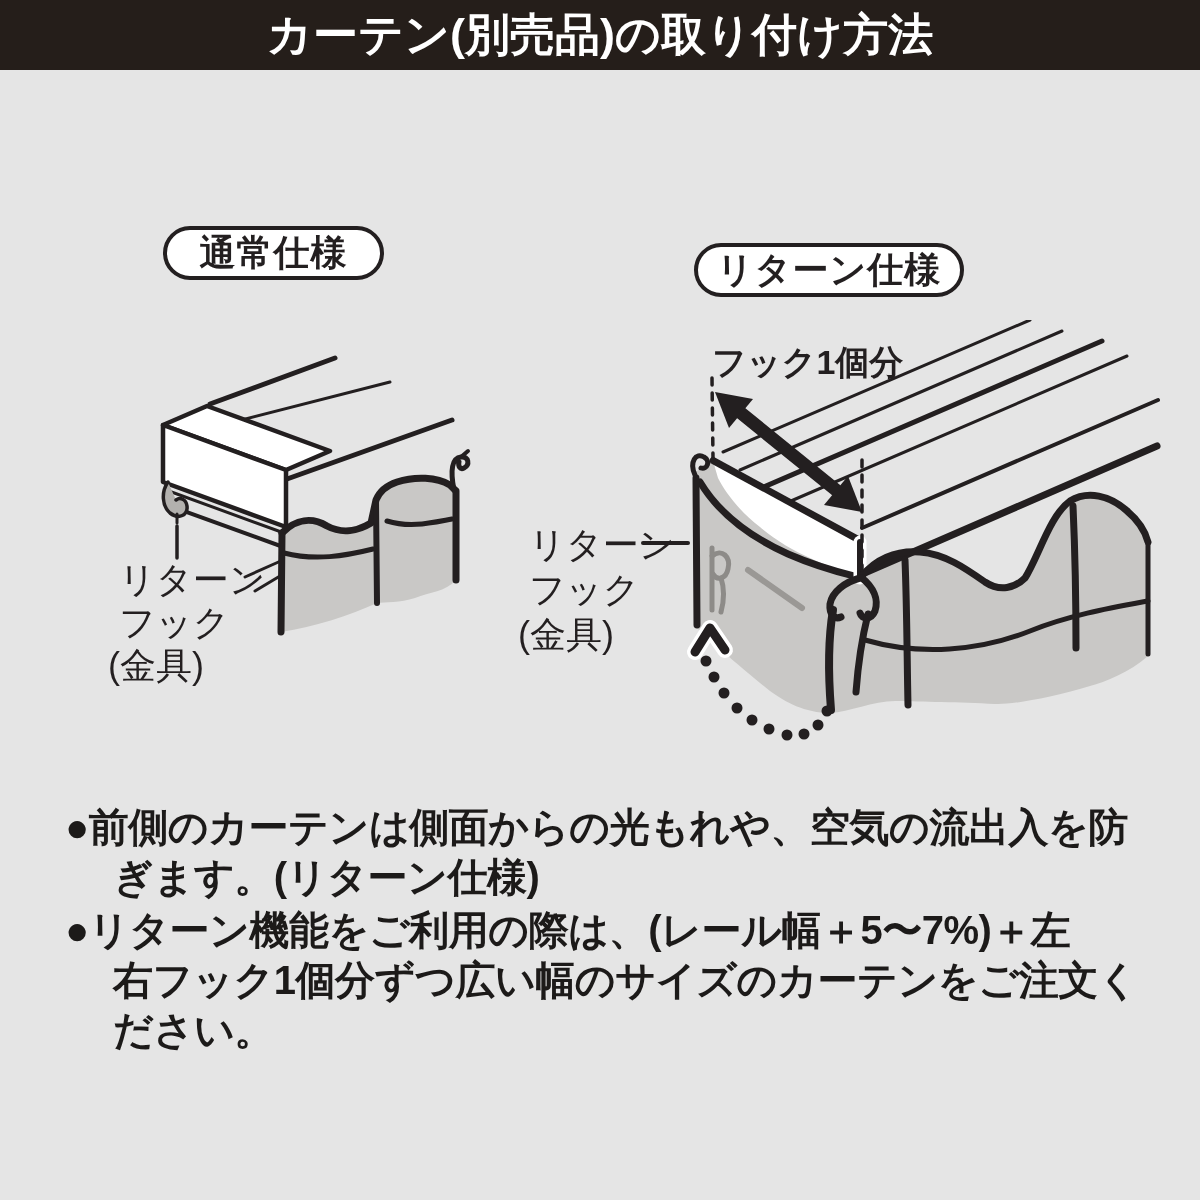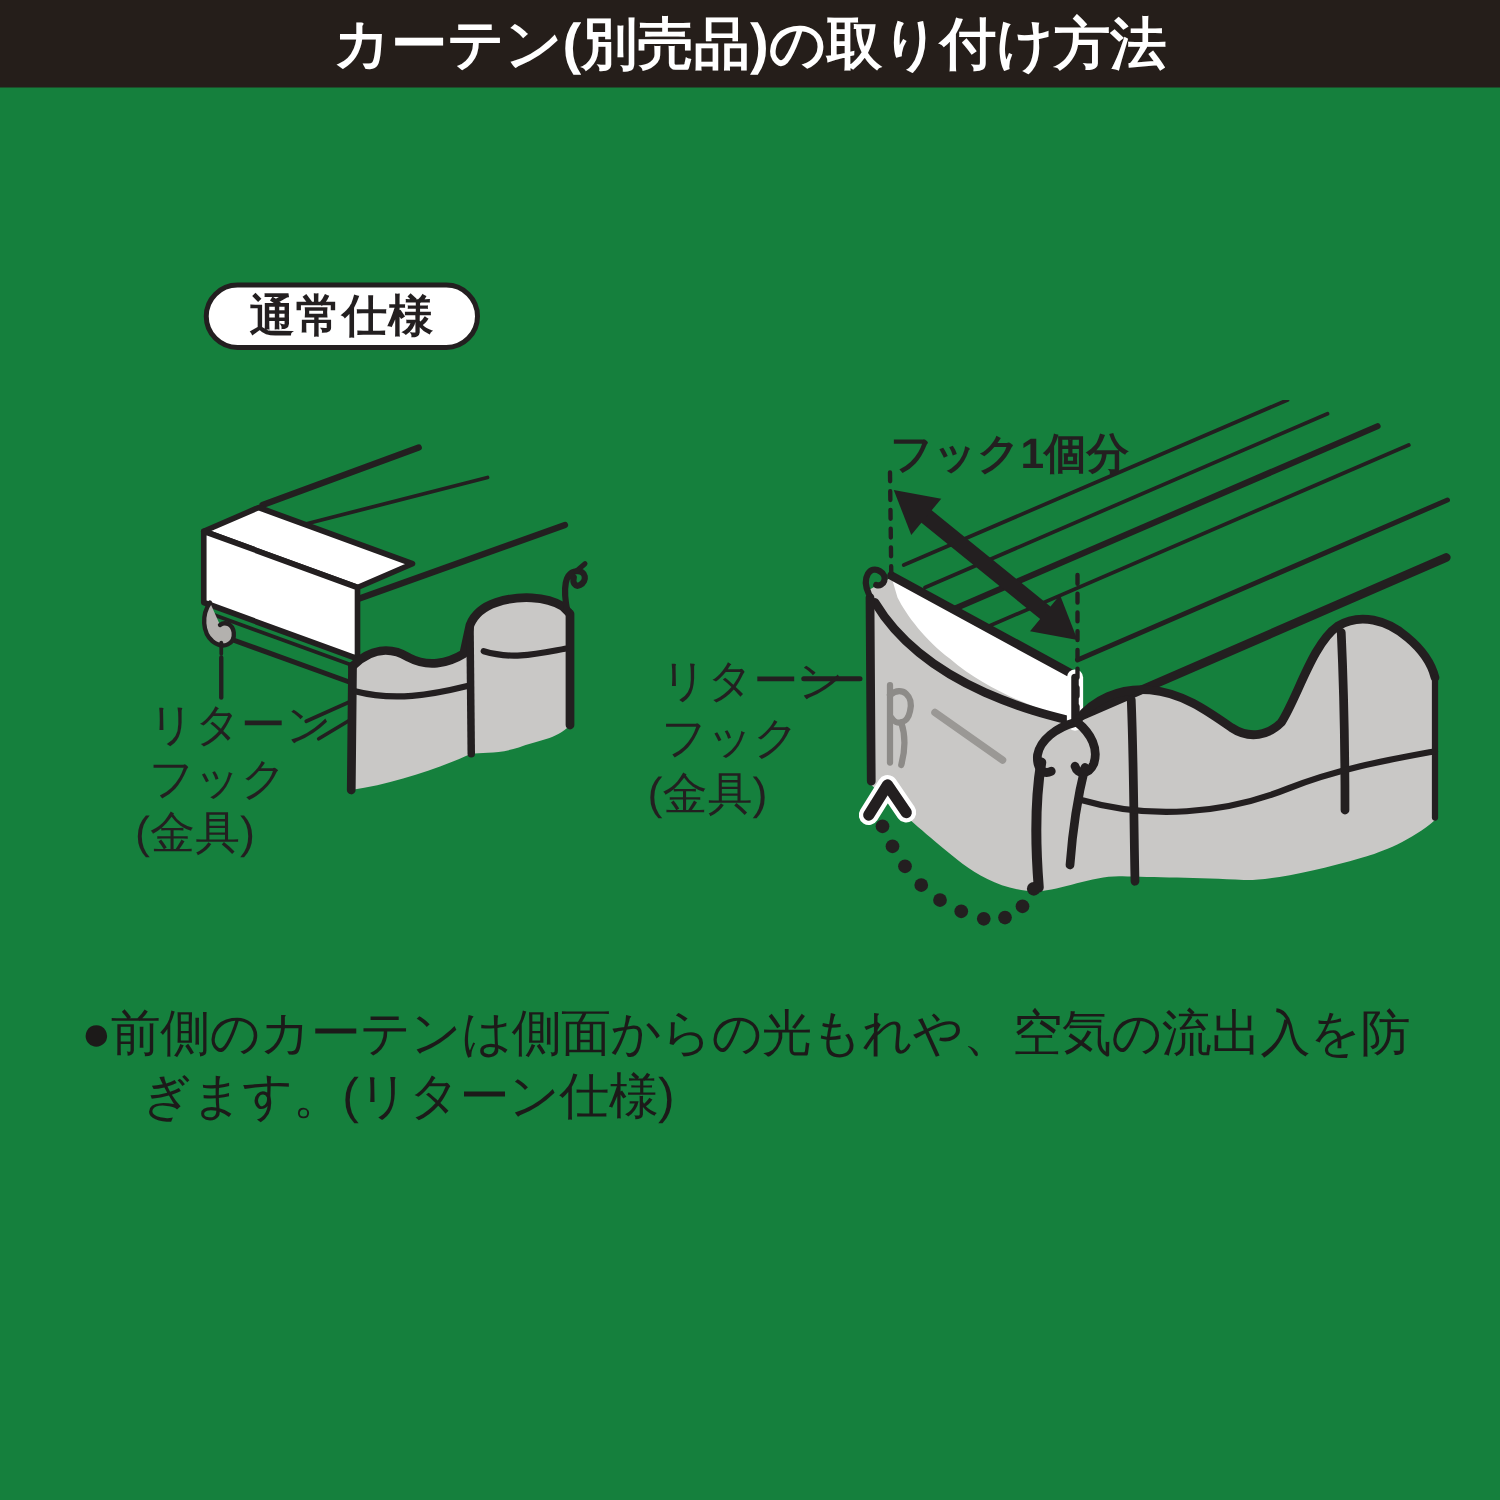--- a/index.html
+++ b/index.html
@@ -1,19 +1,19 @@
 <!DOCTYPE html>
 <html><head>
 <meta charset="utf-8">
 <style>
   html,body{margin:0;padding:0;}
   .page{
     position:relative;
     width:1200px;height:1200px;
-    background:#15803d;
+    background:#e5e5e5;
     font-family:"Liberation Sans","DejaVu Sans",sans-serif;
     color:#231f20;
     overflow:hidden;
   }
   .title-bar{
     position:absolute;left:0;top:0;width:1200px;height:70px;
     background:#251e1a;
     display:flex;align-items:center;justify-content:center;
   }
   .title-bar span{
@@ -39,38 +39,41 @@
   .hook-label-left{left:108px;top:558px;}
   .hook-label-right{left:518px;top:522px;line-height:45px;}
   .hook-label-left .ind, .hook-label-right .ind{padding-left:11px;display:block;}
   .hook-label-left .noind, .hook-label-right .noind{display:block;}
   .hook-width-label{
     position:absolute;left:712px;top:340px;
     font-size:34px;font-weight:600;color:#231f20;white-space:nowrap;
   }
   .notes{
     position:absolute;left:65px;top:802px;width:1090px;
-    font-size:40px;font-weight:400;line-height:50px;color:#1c1a19;
+    font-size:40px;font-weight:700;line-height:50px;color:#1c1a19;
     letter-spacing:-0.5px;
   }
   .note{margin:0 0 3px 0;}
   .note-line{white-space:nowrap;}
   .note-line.cont{padding-left:48px;}
 </style>
 </head>
 <body>
 
 <div class="page">
 
   <div class="title-bar">
     <span>カーテン(別売品)の取り付け方法</span>
   </div>
 
   <div class="pill pill-left">
     <span>通常仕様</span>
+  </div>
+  <div class="pill pill-right">
+    <span>リターン仕様</span>
   </div>
 
   <svg class="illust illust-left" width="400" height="390" viewBox="0 0 400 390">
     <g stroke="#231f20" fill="none" stroke-linecap="round" stroke-linejoin="round">
 
       <path d="M110,74 L235,28" stroke-width="5"></path>
       <path d="M118,96 L290,52" stroke-width="3"></path>
       <path d="M187,149 L352,90" stroke-width="5"></path>
 
       <path d="M63,95 L107,76 L230,121 L186,140 Z" fill="#ffffff" stroke-width="4.5"></path>
@@ -186,15 +189,20 @@
 
   <div class="hook-width-label">
     <span>フック1個分</span>
   </div>
 
   <div class="notes">
     <div class="note">
       <div class="note-line">●前側のカーテンは側面からの光もれや、空気の流出入を防</div>
       <div class="note-line cont">ぎます。(リターン仕様)</div>
     </div>
+    <div class="note">
+      <div class="note-line">●リターン機能をご利用の際は、(レール幅＋5〜7%)＋左</div>
+      <div class="note-line cont">右フック1個分ずつ広い幅のサイズのカーテンをご注文く</div>
+      <div class="note-line cont">ださい。</div>
+    </div>
   </div>
 
 </div>
 
 </body></html>

